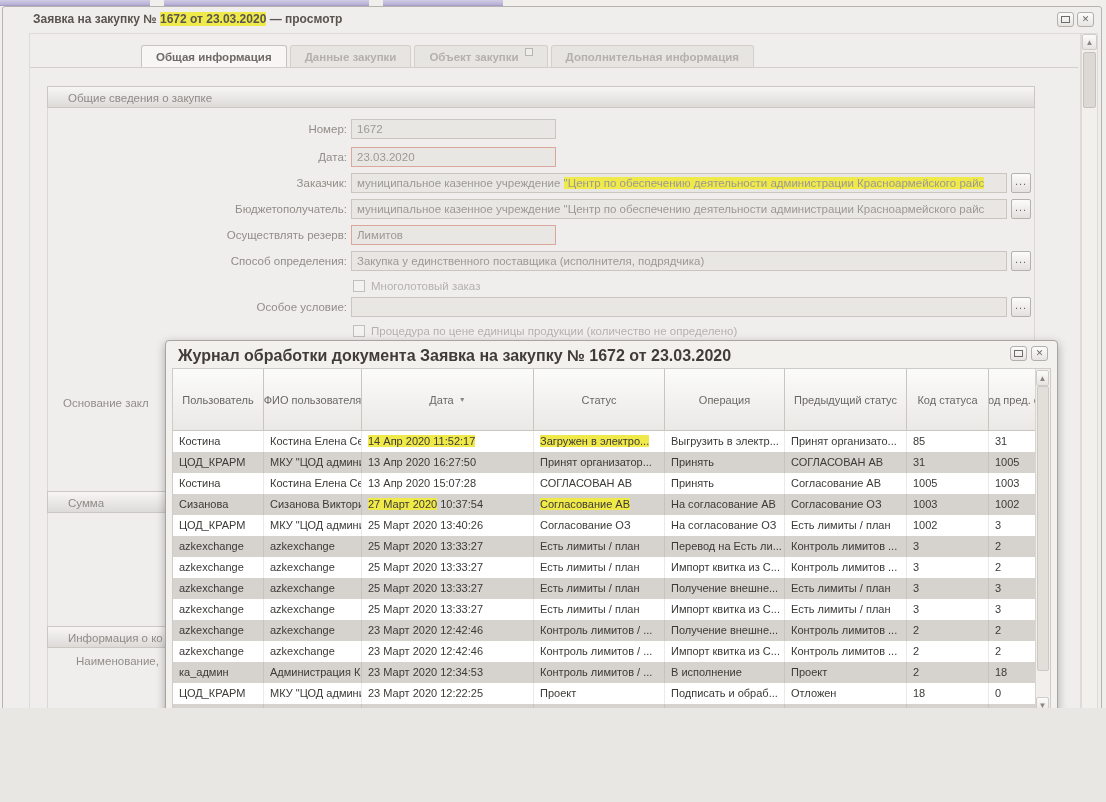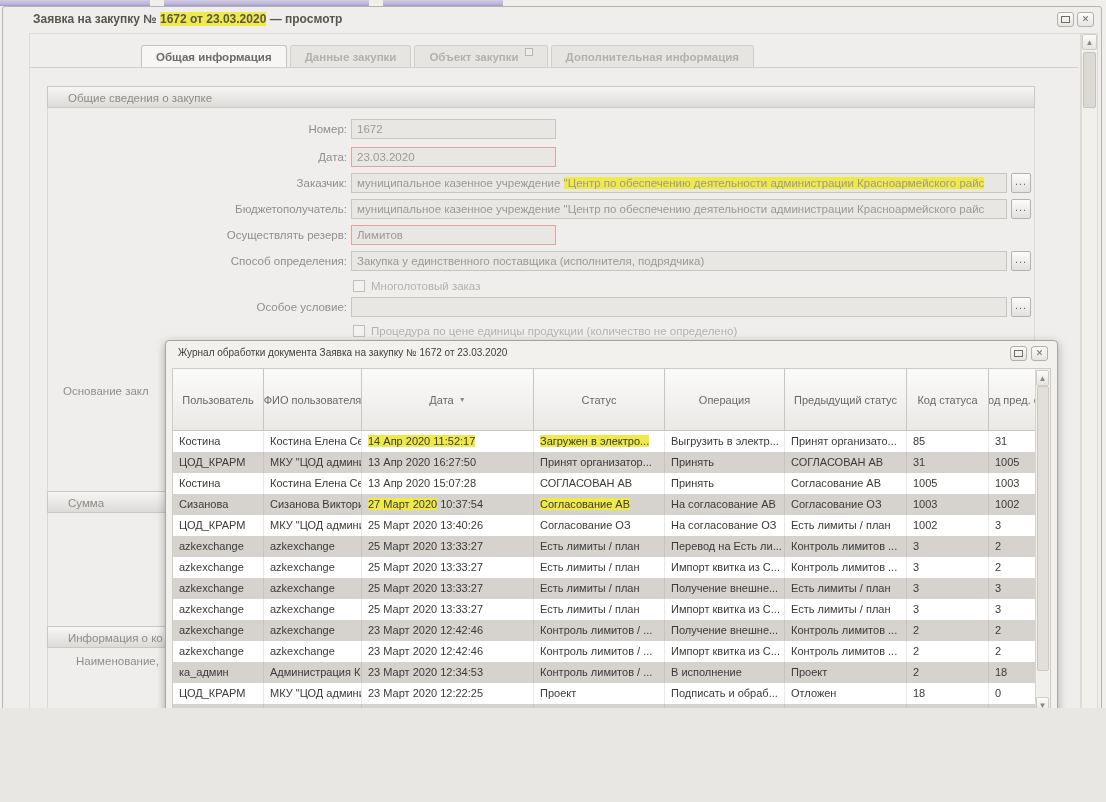--- a/index.html
+++ b/index.html
@@ -55,21 +55,21 @@
   .dd-caret{float:right;font-size:8px;color:#6b6764;line-height:22px;}
   .ico{width:26px;}
   .ico-split{width:42px;}
   .ico-split .caret{position:absolute;right:4px;top:8px;font-size:8px;color:#6b6764;}
   .ico-split svg{margin-left:4px;}
   .btn{border:1px solid #b2aeaa;border-radius:3px;background:linear-gradient(#fdfdfc,#e7e5e2);box-sizing:border-box;font-size:11.5px;text-align:center;cursor:pointer;}
   .close-main{position:absolute;left:1012px;top:5px;width:84px;height:24px;line-height:22px;color:#b5b2ae;}
 
   
   .modal{position:absolute;left:165px;top:340px;width:893px;height:421px;background:#f3f1ee;border:1px solid #a8a4a0;border-radius:4px;box-shadow:0 3px 10px rgba(0,0,0,.3);box-sizing:border-box;z-index:10;}
-  .modal-title{position:absolute;left:12px;top:6px;font-size:10px;font-weight:normal;color:#403d39;white-space:nowrap;}
+  .modal-title{position:absolute;left:12px;top:6px;font-size:16px;font-weight:bold;color:#403d39;white-space:nowrap;}
   .modal .win-btn{top:5px;}
 
   .tblwrap{position:absolute;left:6px;top:27px;width:879px;height:361px;background:#fff;border:1px solid #cfccc8;box-sizing:border-box;overflow:hidden;}
   .thead{position:absolute;left:0;top:0;width:864px;height:62px;display:flex;}
   .th{flex:none;background:linear-gradient(#fbfbfa,#ebe9e6);border-right:1px solid #c9c6c2;border-bottom:1px solid #c9c6c2;box-sizing:border-box;font-size:11px;color:#6b6863;display:flex;align-items:center;justify-content:center;overflow:hidden;white-space:nowrap;cursor:pointer;}
   .sort{font-size:7px;color:#8a8783;margin-left:5px;}
   .tbody{position:absolute;left:0;top:62px;width:864px;height:284px;overflow:hidden;}
   .tr{display:flex;height:21px;}
   .tr.grey{background:#d6d3cf;}
   .tr.white{background:#ffffff;}
@@ -128,21 +128,21 @@
     <div class="dots-btn" style="top:244px">...</div>
 
     <div class="cb-row" style="top:272px"><span class="cb"></span><span>Многолотовый заказ</span></div>
 
     <div class="flabel" style="top:290px">Особое условие:</div>
     <div class="finput wide" style="top:290px"></div>
     <div class="dots-btn" style="top:290px">...</div>
 
     <div class="cb-row" style="top:317px"><span class="cb"></span><span>Процедура по цене единицы продукции (количество не определено)</span></div>
 
-    <div class="plabel" style="left:60px;top:378px;width:102px">Основание закл</div>
+    <div class="plabel" style="left:60px;top:390px;width:102px">Основание закл</div>
     <div class="sec-bar" style="top:484px">Сумма</div>
     <div class="sec-bar" style="top:619px">Информация о ко</div>
     <div class="plabel" style="left:73px;top:648px;width:90px">Наименование,</div>
     <div class="sec-bar dark" style="top:721px;font-weight:bold">Комментарии</div>
 
     <div class="vscroll">
       <div class="sc-arrow" style="top:0">▲</div>
       <div class="thumb"></div>
       <div class="sc-arrow" style="bottom:0">▼</div>
     </div>

